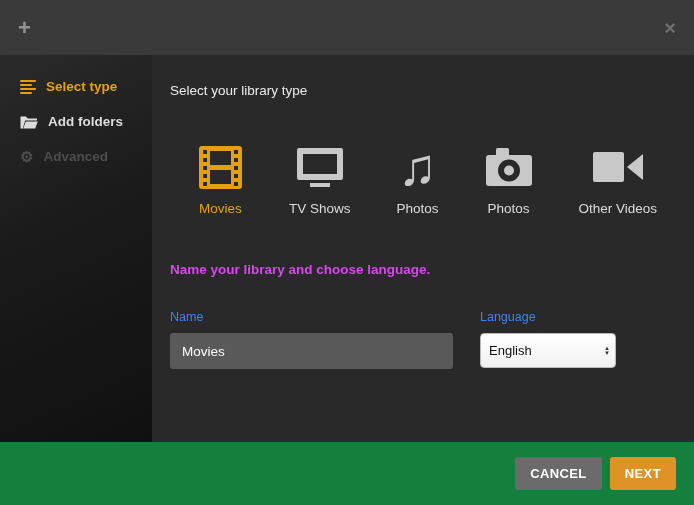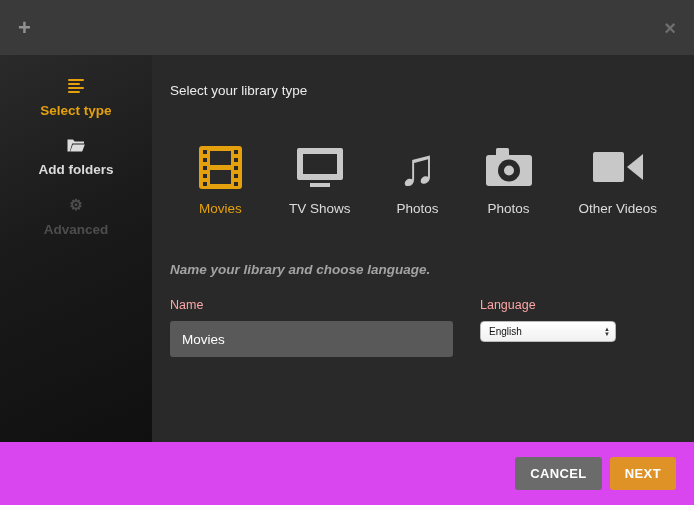--- a/index.html
+++ b/index.html
@@ -21,72 +21,72 @@
   .close { margin-left:auto; color:#6f6f6f; font-size:20px; font-weight:bold; cursor:pointer; line-height:1; }
 
   
   .bodyrow { flex:1 1 auto; display:flex; min-height:0; }
   .sidebar {
     width:152px; flex:0 0 152px; box-sizing:border-box; padding-top:14px;
     background:linear-gradient(155deg, #2a2a2a 0%, #1a1a1a 45%, #101010 100%);
   }
   .side-item {
     display:flex; align-items:center; gap:10px;
-    padding:10px 20px; font-size:13.5px; font-weight:bold; cursor:pointer;flex-direction:column;
+    padding:10px 20px; font-size:13.5px; font-weight:bold; cursor:pointer;
   }
   .side-item.active   { color:#e5a00d; }
   .side-item.default  { color:#dcdcdc; }
   .side-item.disabled { color:#4d4d4d; }
   .list-icon { display:inline-flex; flex-direction:column; gap:2px; width:16px; }
   .list-icon i { display:block; height:2px; background:#e5a00d; border-radius:1px; }
   .list-icon i:nth-child(1){ width:16px; } .list-icon i:nth-child(2){ width:12px; }
   .list-icon i:nth-child(3){ width:16px; } .list-icon i:nth-child(4){ width:12px; }
   .gear-glyph { font-size:15px; line-height:1; color:#4d4d4d; }
 
   .content { flex:1 1 auto; padding:28px 4px 0 18px; box-sizing:border-box; }
   .h-light { color:#ececec; font-size:13.5px; margin:0 0 0 0; font-weight:normal; }
-  .h-bold  { color:#a3a3a3; font-size:13.5px; font-weight:bold; margin:0;font-style:italic; }
+  .h-bold  { color:#d946ef; font-size:13.5px; font-weight:bold; margin:0; }
 
   
   .types { display:flex; gap:46px; margin:45px 0 0 28px; }
   .type { display:flex; flex-direction:column; align-items:center; cursor:pointer; }
   .type .icon-box { height:48px; display:flex; align-items:center; justify-content:center; }
   .type .t-label { margin-top:10px; font-size:13.5px; color:#dcdcdc; }
   .type.selected .t-label { color:#e5a00d; }
   .music-glyph { font-size:52px; color:#c8c8c8; line-height:48px; }
 
   
   .name-heading { margin-top:46px; }
   .form-row { display:flex; margin-top:21px; }
-  .field-label { color:#fca5a5; font-size:12.5px; margin-bottom:9px; }
+  .field-label { color:#3b82f6; font-size:12.5px; margin-bottom:9px;margin-top:12px; }
   .col-name { width:283px; }
   .col-lang { margin-left:27px; }
   .name-input {
     width:283px; height:36px; box-sizing:border-box;
     background:#595959; border:none; border-radius:3px;
     color:#ffffff; font-size:13.5px; padding:0 12px;
     font-family:"Liberation Sans", sans-serif; outline:none;
   }
   .select-wrap { position:relative; display:inline-block; }
   .lang-select {
-    width:136px; height:21px; box-sizing:border-box;
+    width:136px; height:35px; box-sizing:border-box;
     -webkit-appearance:none; -moz-appearance:none; appearance:none;
     background:linear-gradient(#ffffff,#f1f1f1); border:1px solid #b9b9b9; border-radius:4px;
-    font-size:10px; color:#111; padding:0 22px 0 8px;
+    font-size:13px; color:#111; padding:0 22px 0 8px;
     font-family:"Liberation Sans", sans-serif; outline:none;
   }
   .select-arrows {
     position:absolute; right:6px; top:50%; transform:translateY(-50%);
     display:flex; flex-direction:column; align-items:center;
     font-size:6px; line-height:5px; color:#333; pointer-events:none;
   }
 
   
   .footer {
-    height:63px; flex:0 0 63px; background:#d946ef;
+    height:63px; flex:0 0 63px; background:#15803d;
     display:flex; align-items:center; justify-content:flex-end;
     padding-right:18px; box-sizing:border-box; gap:8px;
   }
   .btn {
     border:none; border-radius:3px; color:#fff; font-weight:bold;
     font-size:13px; letter-spacing:.4px; padding:9px 15px; cursor:pointer;
     font-family:"Liberation Sans", sans-serif;
   }
   .btn-cancel { background:#6b6b6b; }
   .btn-next   { background:#df9226; }

